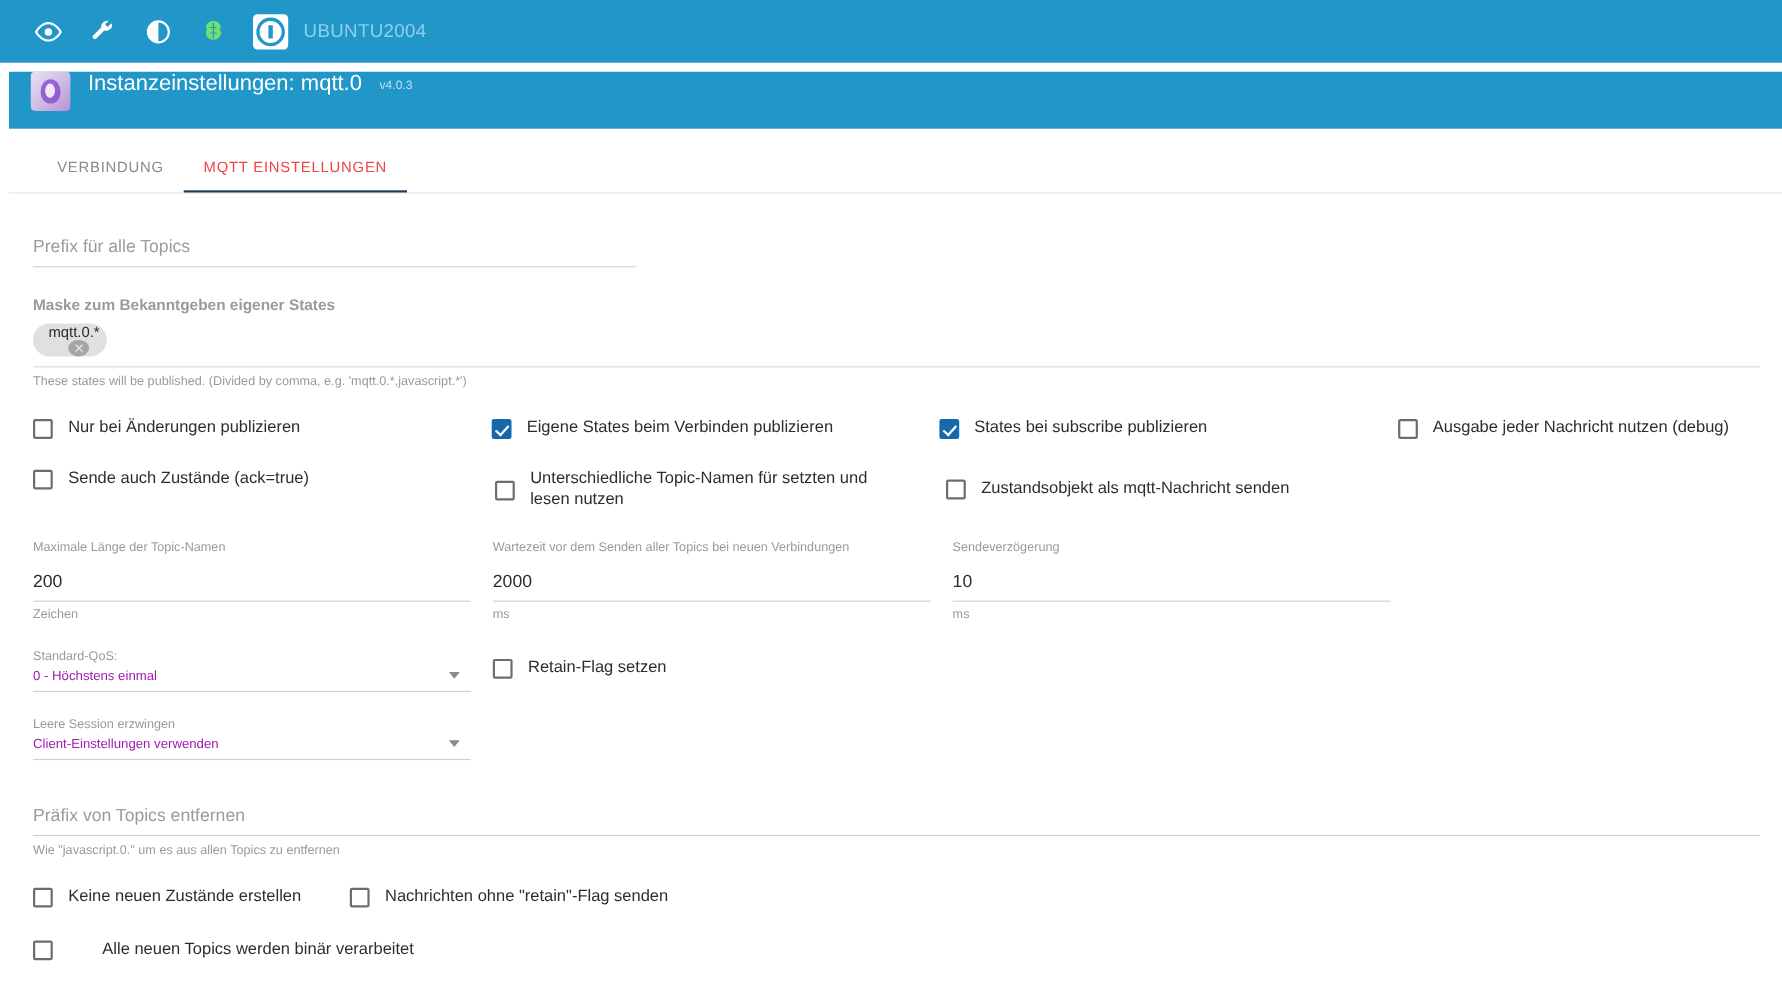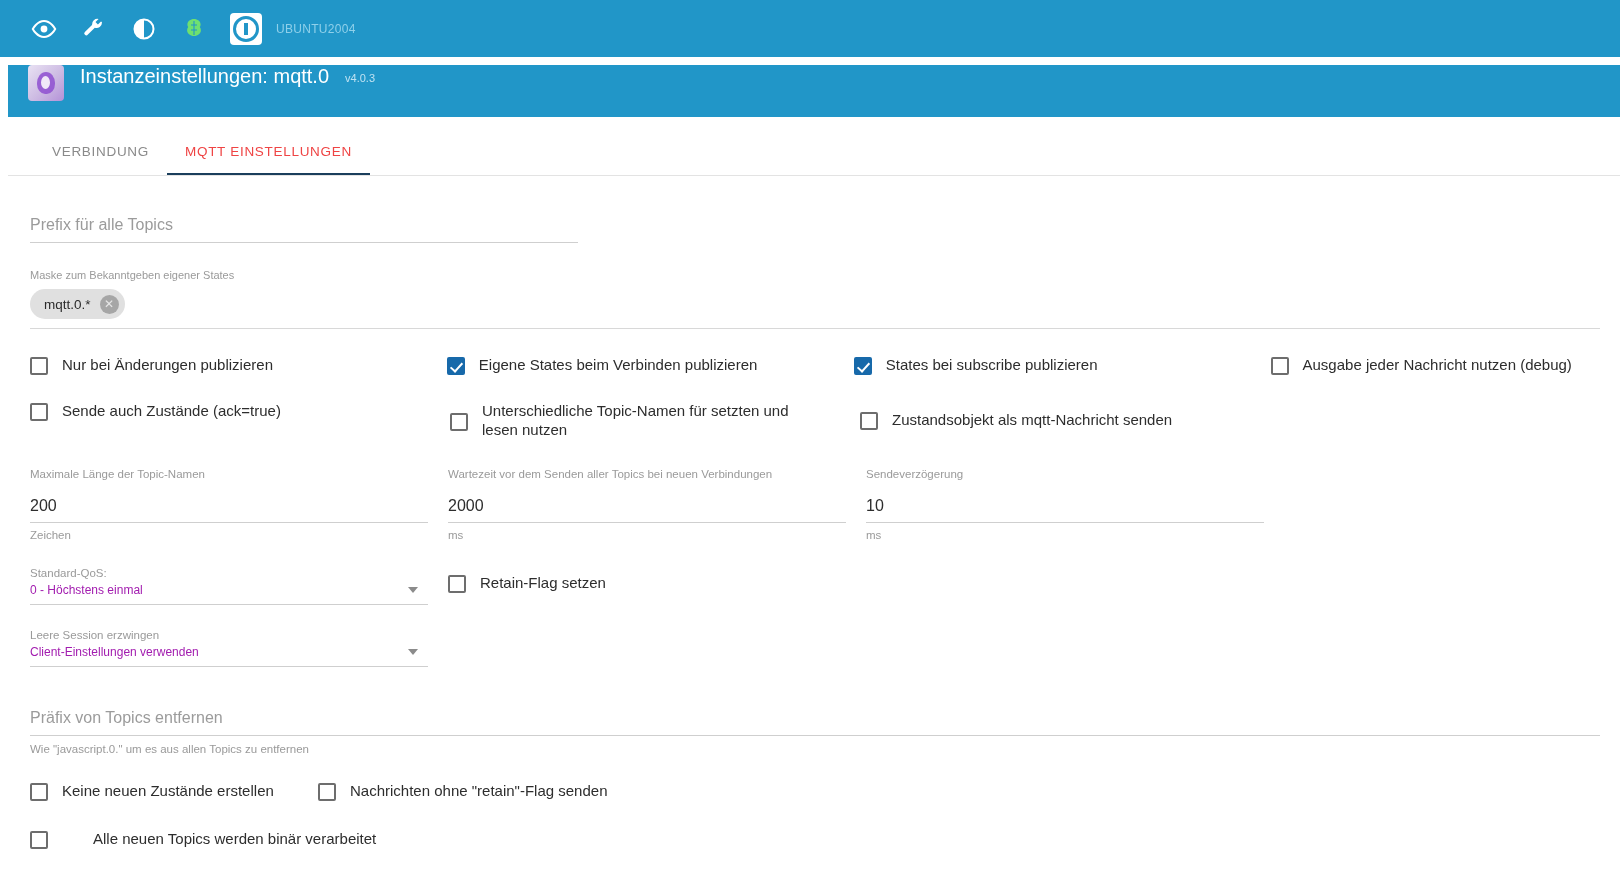--- a/index.html
+++ b/index.html
@@ -55,21 +55,21 @@
   }
   .brand-badge .inner::after {
     content: "";
     position: absolute;
     left: 8px; top: 4px;
     width: 4px; height: 12px;
     background: #2196c8;
   }
   .topbar-title {
     color: #8fd0ea;
-    font-size: 12px;
+    font-size: 17px;
     letter-spacing: .3px;
   }
 
   
   .page {
     position: absolute;
     left: 8px; top: 65px;
     width: 1612px;
     height: 828px;
     background: #ffffff;
@@ -166,38 +166,40 @@
   .prefix-input {
     width: 548px;
     font-size: 16px;
     color: #9b9b9b;
     padding: 2px 0 8px 0;
   }
   .prefix-input::placeholder { color: #9b9b9b; }
 
   .mask-label {
     margin-top: 26px;
-    font-size: 11px;
+    font-size: 14px;
     color: #9a9a9a;
+    font-weight: bold;
   }
   .chip-area {
     margin-top: 8px;
     width: 1570px;
     border-bottom: 1px solid #d8d8d8;
     padding-bottom: 9px;
   }
   .chip {
     display: inline-flex;
     align-items: center;
     background: #e0e0e0;
     border-radius: 16px;
     height: 30px;
     padding: 0 6px 0 14px;
     font-size: 13.5px;
     color: #2b2b2b;
+    flex-direction: column;
   }
   .chip .x {
     width: 19px; height: 19px;
     border-radius: 50%;
     background: #a6a6a6;
     color: #e6e6e6;
     font-size: 12px;
     display: flex;
     align-items: center;
     justify-content: center;
@@ -381,20 +383,21 @@
       <input class="field-underline prefix-input" type="text" placeholder="Prefix für alle Topics" style="">
     </div>
 
     <div class="mask-label">Maske zum Bekanntgeben eigener States</div>
     <div class="chip-area">
       <span class="chip">
         <span>mqtt.0.*</span>
         <span class="x">✕</span>
       </span>
     </div>
+    <div class="hint">These states will be published. (Divided by comma, e.g. 'mqtt.0.*,javascript.*')</div>
 
     <div class="cbrow">
       <div class="cbcell c1">
         <div class="cb"></div>
         <div class="cb-label">Nur bei Änderungen publizieren</div>
       </div>
       <div class="cbcell c2">
         <div class="cb checked"></div>
         <div class="cb-label">Eigene States beim Verbinden publizieren</div>
       </div>

